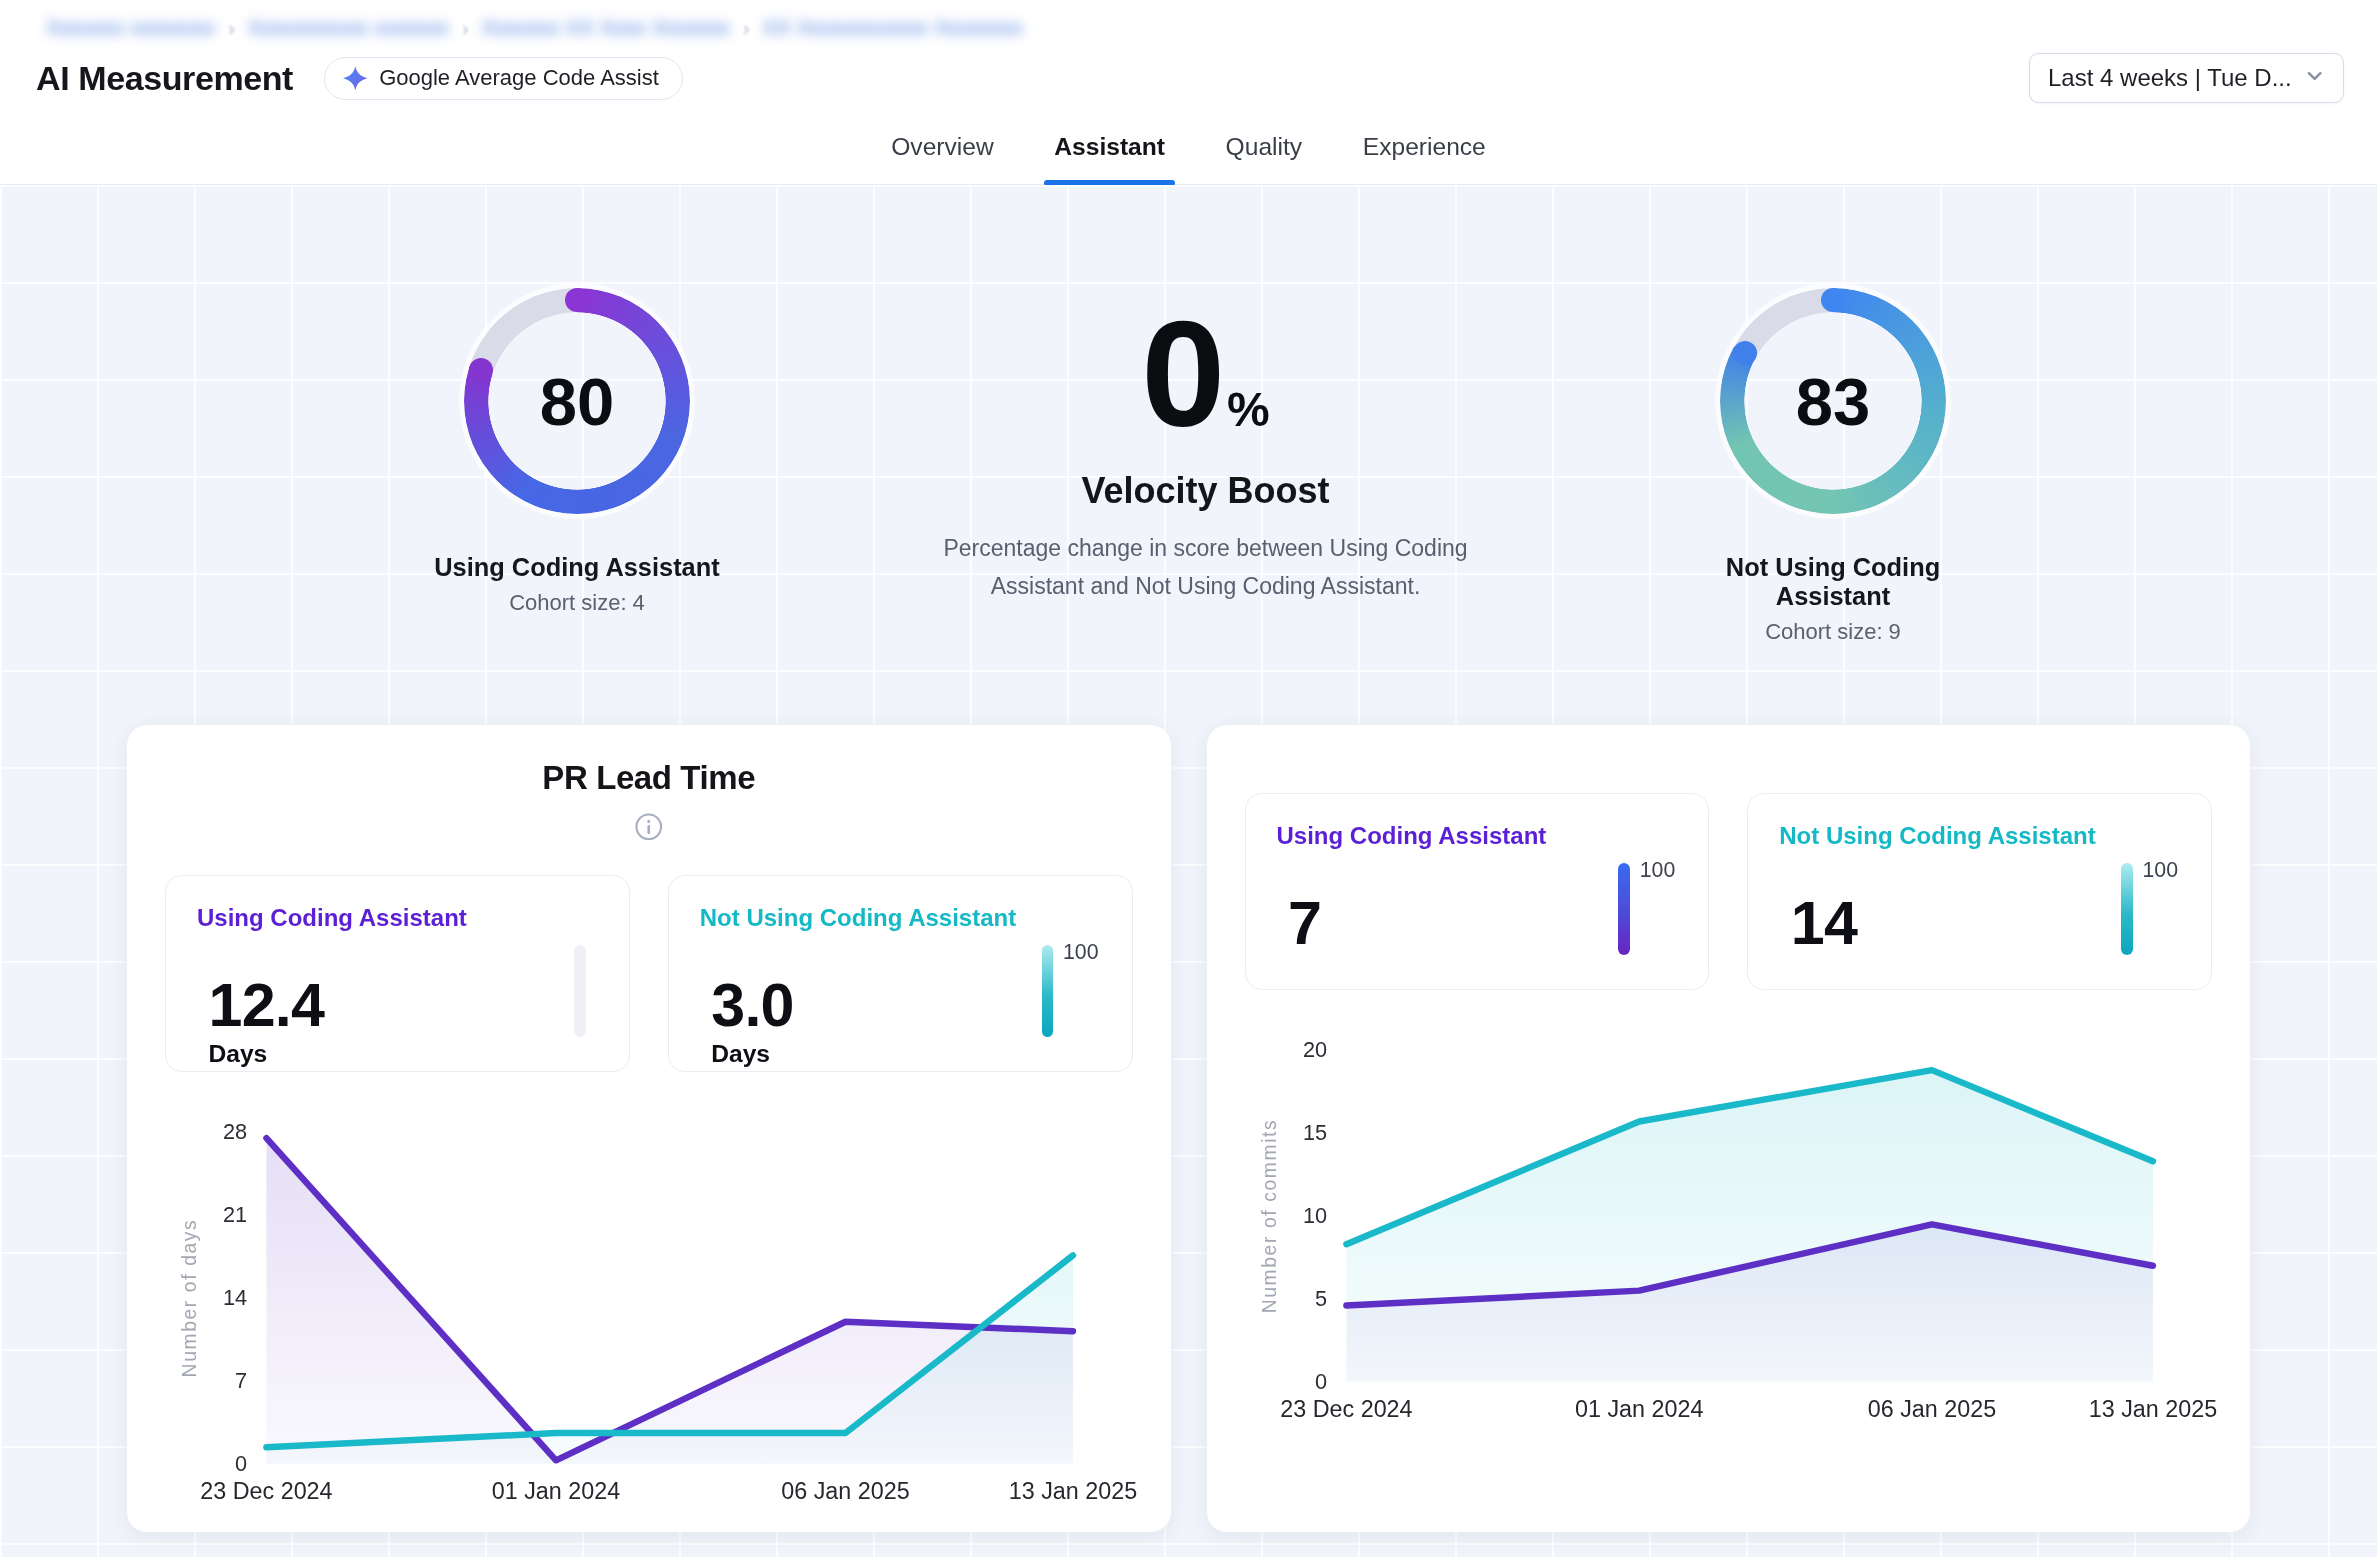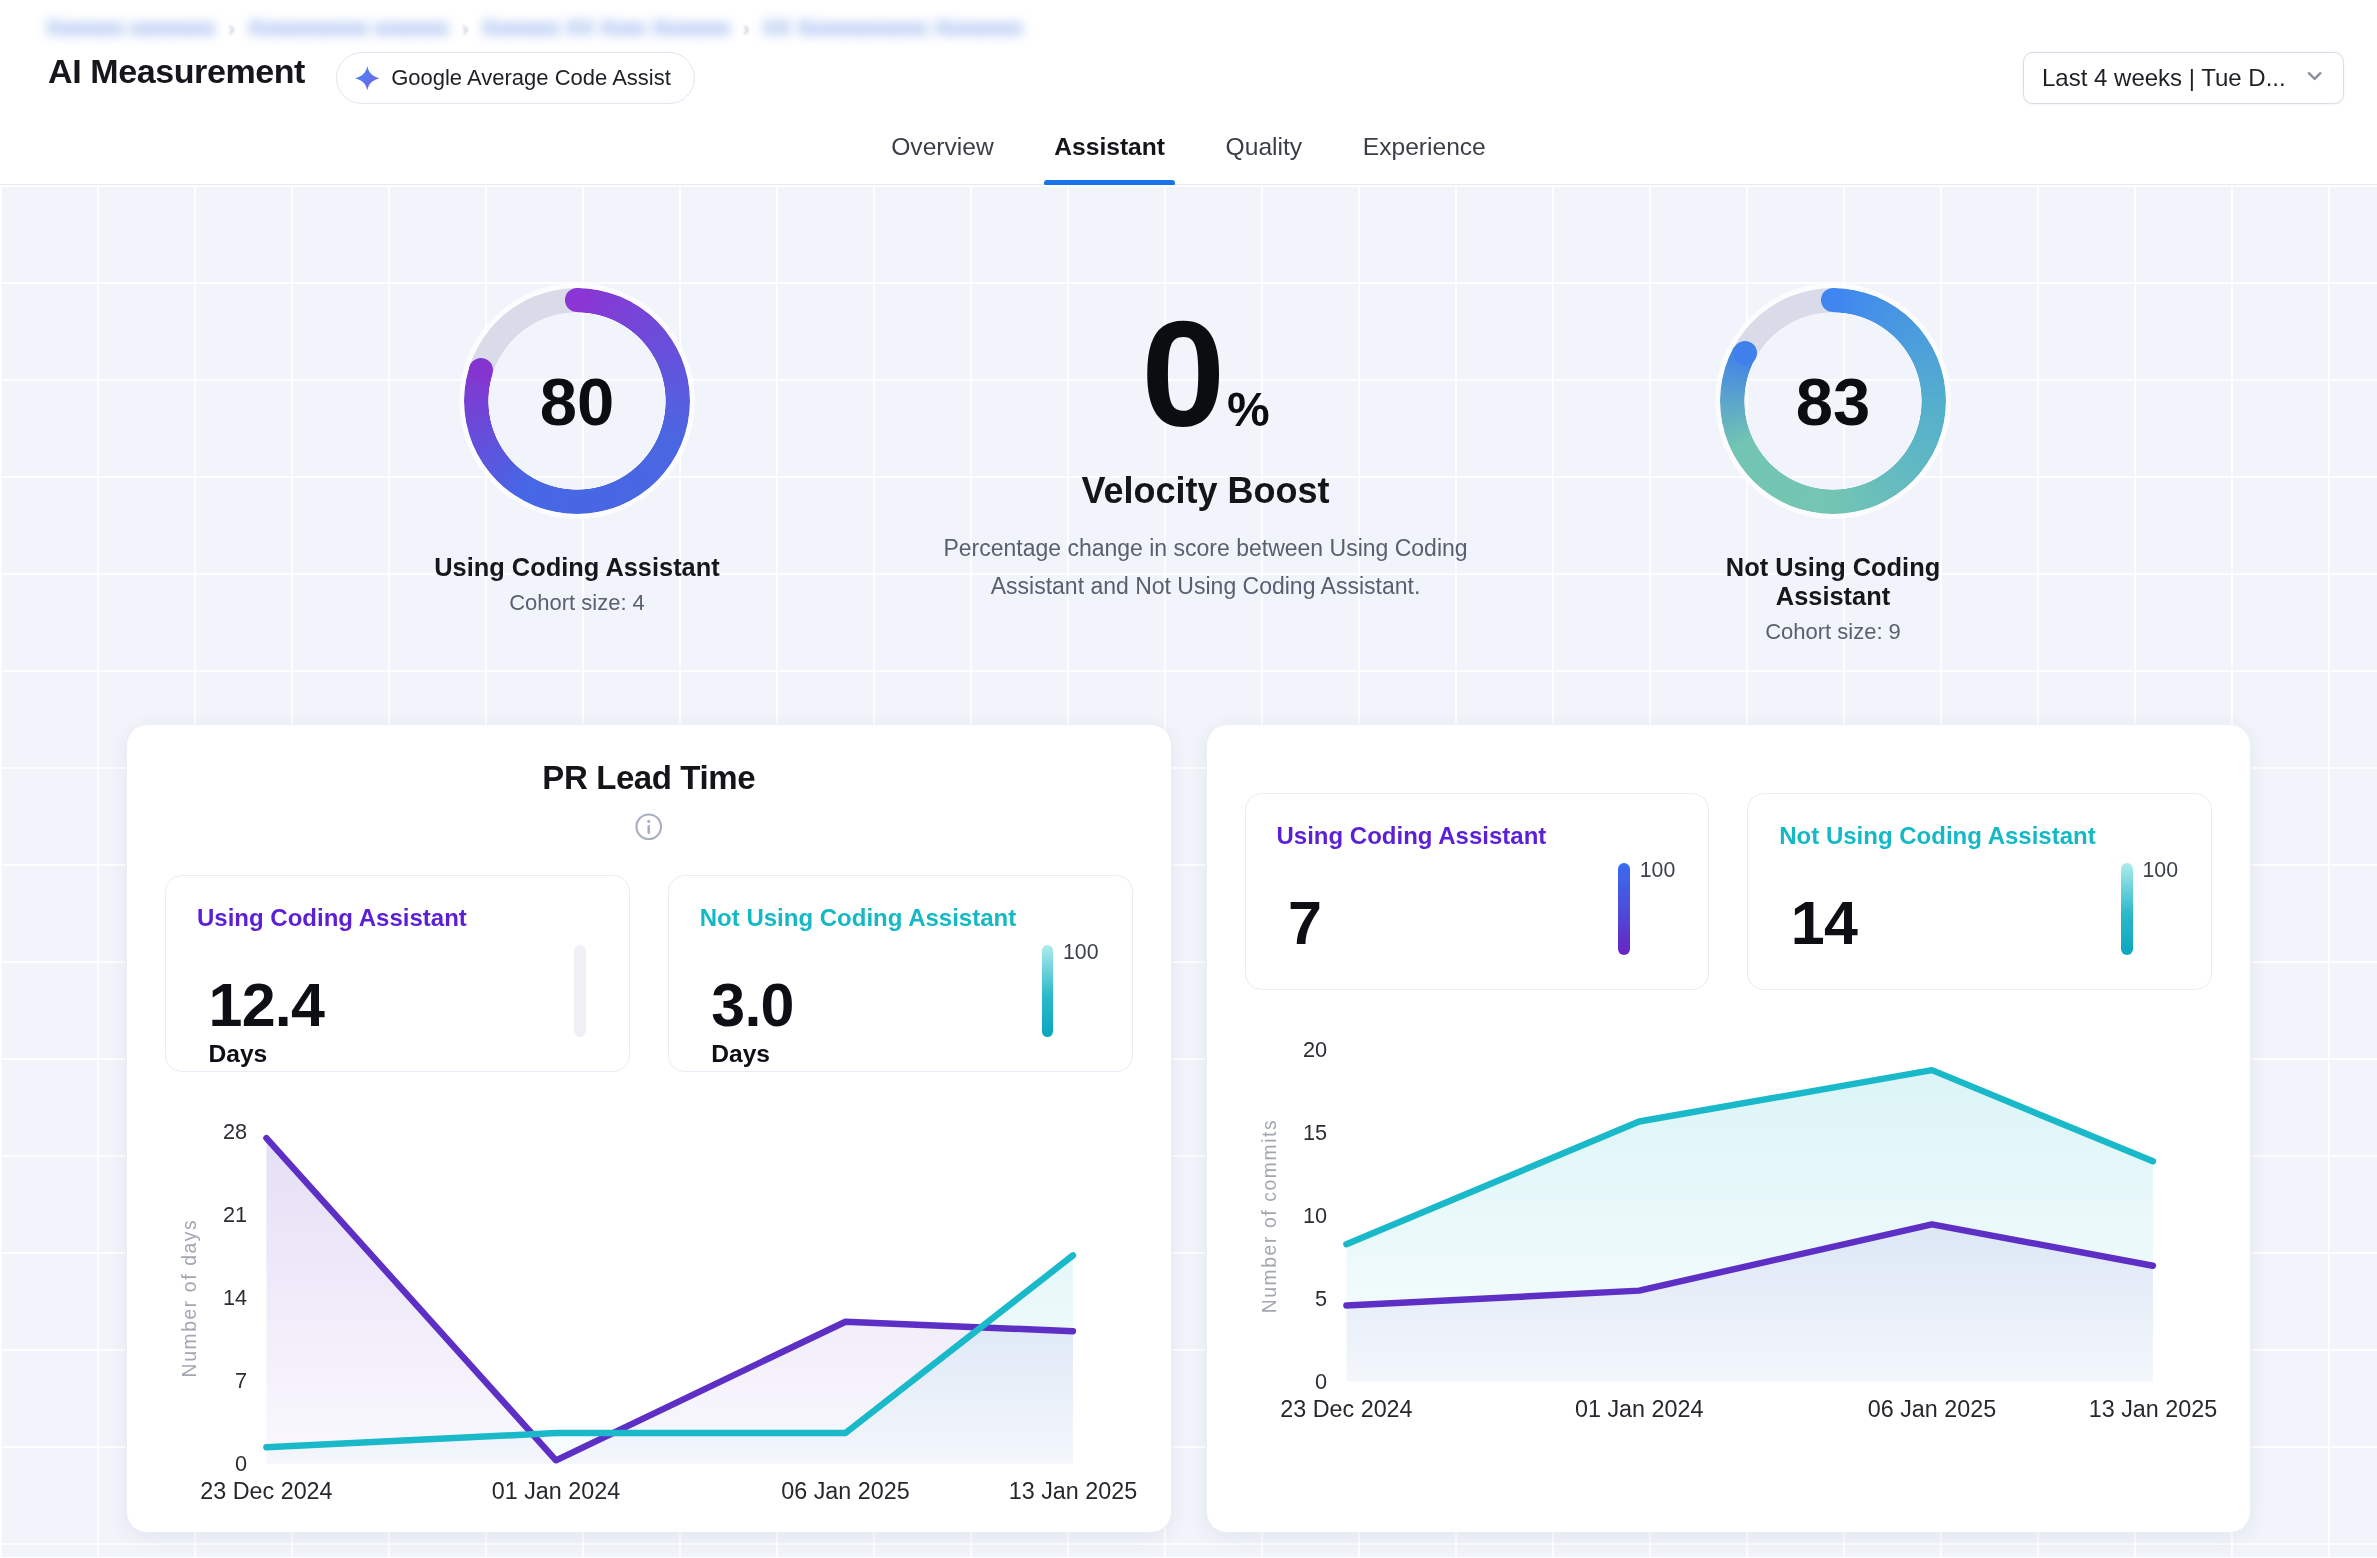--- a/index.html
+++ b/index.html
@@ -6,25 +6,25 @@
   html,body { margin:0; padding:0; }
   body { font-family:"Liberation Sans", sans-serif; background:#fff; }
   .page { position:relative; width:2377px; height:1559px; background:#fff; overflow:hidden; }
 
   
   .topbar { padding:13px 0 0 46px; height:44px; display:flex; align-items:center; }
   .bc-seg { filter:blur(5.7px); color:#4d7fe3; font-size:21.3px; font-weight:500; white-space:nowrap; }
   .bc-sep { filter:blur(1.6px); color:#aab4cc; font-size:19.7px; margin:0 13px; }
 
   
-  .header-row { display:flex; padding:8.2px 33px 14.8px 36px; height:75px;margin-left:12px; }
+  .header-row { display:flex; align-items:center; padding:8.2px 33px 14.8px 36px; height:75px; }
   .page-title { font-size:34px; font-weight:800; color:#15171c; letter-spacing:-0.4px; }
   .badge { display:flex; align-items:center; gap:11.5px; margin-left:31px; border:1.6px solid #e3e6f2;
            border-radius:820px; background:#fff; padding:7.4px 23px 7.4px 18px; font-size:22px; color:#1d2025; }
-  .date-filter { margin-left:auto; display:flex; align-items:center; gap:18px; border:1.6px solid #d8dce8;
+  .date-filter { margin-left:auto; display:flex; align-items:center; gap:12px; border:1.6px solid #d8dce8;
                  border-radius:9.8px; padding:9.8px 18px; font-size:24px; color:#1d2025; background:#fff;
                  box-shadow:0 0.8px 2.5px rgba(40,60,120,.06); cursor:pointer; }
 
   
   .tabbar { display:flex; justify-content:center; gap:54px; border-bottom:1.6px solid #e8eaf2; height:66px;
             align-items:flex-end; background:#fff; }
   .tab { position:relative; font-size:24.6px; color:#3a3f47; padding:0 3.3px 23px; cursor:pointer; }
   .tab.active { font-weight:700; color:#141519; }
   .tab.active::after { content:""; position:absolute; left:-6.6px; right:-6.6px; bottom:-1.6px; height:5.7px;
                        border-radius:4.9px; background:#1a73e8; }

